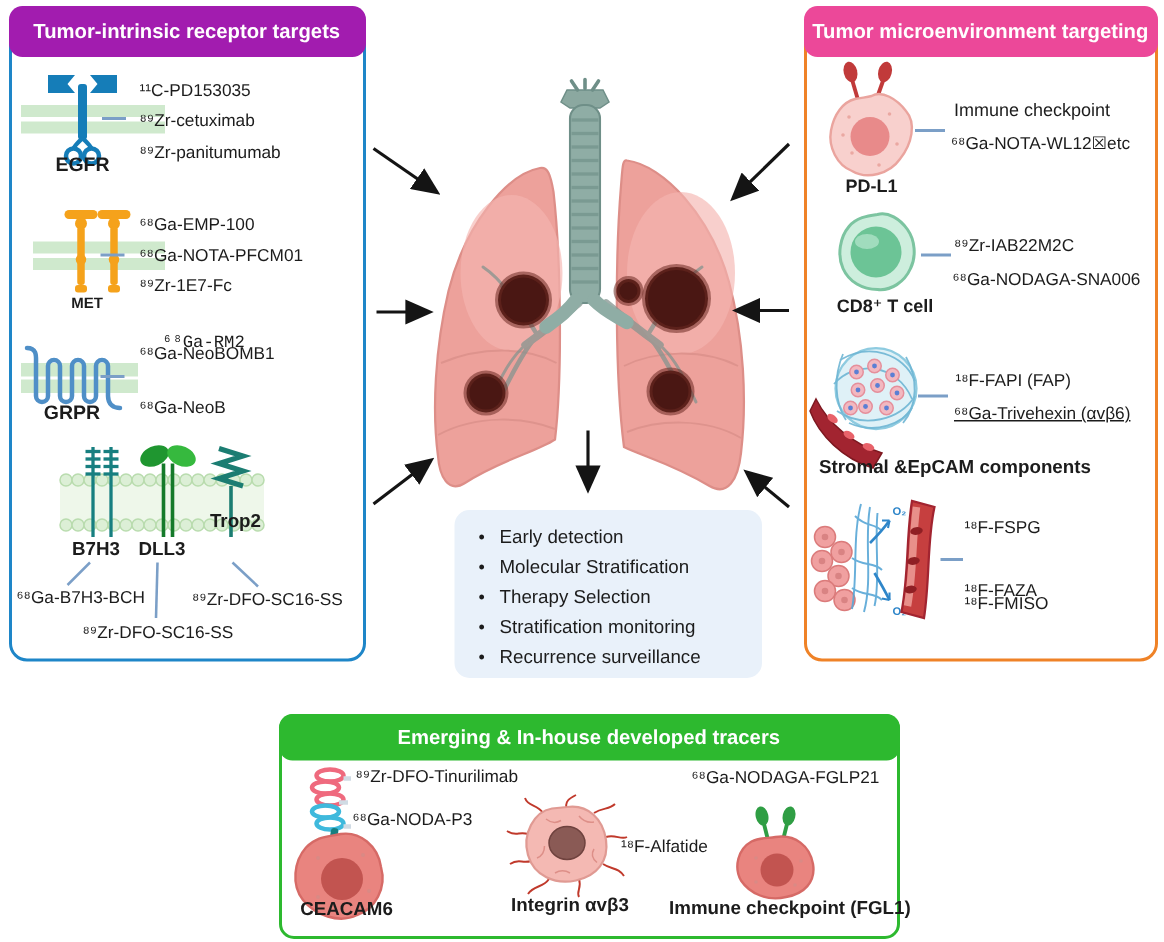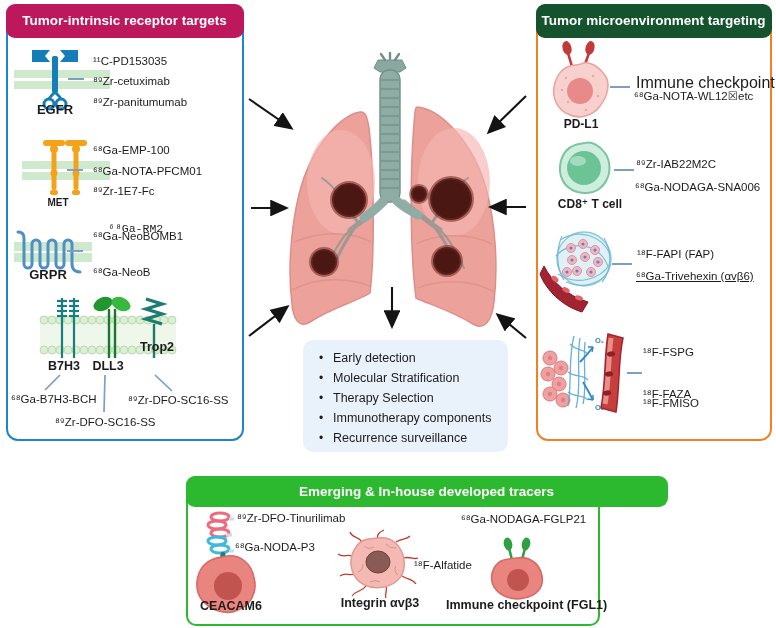--- a/index.html
+++ b/index.html
@@ -4,22 +4,22 @@
 <style>
   html,body{margin:0;padding:0;background:#fff;}
   #fig{position:relative;width:776px;height:628px;background:#fff;overflow:hidden;
        font-family:"Liberation Sans","DejaVu Sans",sans-serif;color:#1c1c1c;}
   .panel{position:absolute;background:#fff;box-sizing:border-box;}
   .panel.blue{border:2.5px solid #1e86c8;border-radius:12px;}
   .panel.orange{border:2.5px solid #ef8227;border-radius:12px;}
   .panel.green{border:2.5px solid #2db92f;border-radius:10px;}
   .phead{position:absolute;left:-2.5px;top:-2.5px;display:flex;align-items:center;justify-content:center;
          color:#fff;font-weight:bold;font-size:13.5px;border-radius:9px;box-sizing:border-box;}
-  .phead.blue{background:#be185d;}
-  .phead.orange{background:#14532d;}
+  .phead.blue{background:#a21caf;}
+  .phead.orange{background:#ec4899;}
   .phead.green{background:#2db92f;}
   .t{position:absolute;font-size:11.5px;white-space:nowrap;line-height:14px;}
   .lbl{position:absolute;font-size:12.5px;font-weight:bold;white-space:nowrap;text-align:center;line-height:14px;}
   .bulletbox{position:absolute;left:303px;top:340px;width:205px;height:112px;background:#e9f1fa;border-radius:10px;
              box-sizing:border-box;padding:8px 0 0 16px;}
   .brow{display:flex;align-items:center;height:20px;font-size:12.5px;}
   .brow .dot{width:14px;font-size:12px;}
   svg{position:absolute;overflow:visible;}
   #overlay{left:0;top:0;pointer-events:none;}
 </style>
@@ -167,21 +167,21 @@
     <g fill="#eaa8a2">
         <circle cx="18" cy="40" r="1.2"></circle>
         <circle cx="45" cy="38" r="1.2"></circle>
         <circle cx="50" cy="58" r="1.2"></circle>
       <circle cx="20" cy="64" r="1.2"></circle>
         <circle cx="38" cy="72" r="1.2"></circle>
         <circle cx="14" cy="52" r="1.2"></circle>
       </g>
   </svg>
   <div class="lbl" style="left:552px;top:117px;width:58px;font-size:12px;">PD-L1</div>
-  <div class="t" style="left:636px;top:76px;font-size:16px;">Immune checkpoint</div>
+  <div class="t" style="left:636px;top:66px;font-size:12px;">Immune checkpoint</div>
   <div class="t" style="left:634px;top:89px;">⁶⁸Ga-NOTA-WL12☒etc</div>
 
   <svg style="left:556px;top:140px" width="58" height="58" viewBox="0 0 58 58">
     <path d="M29,3 C36,1 44,6 49,13 C54,20 55,31 51,39 C47,48 38,54 29,53 C19,53 10,48 6,39 C2,30 4,18 10,11 C15,5 22,4 29,3 Z" fill="#cdeedd" stroke="#7cc4a0" stroke-width="2"></path>
     <circle cx="28" cy="28" r="17" fill="#6cc496"></circle>
     <ellipse cx="22" cy="21" rx="8" ry="5" fill="#a9e0c4" opacity="0.85"></ellipse>
   </svg>
   <div class="lbl" style="left:550px;top:197px;width:80px;font-size:12px;">CD8⁺ T cell</div>
   <div class="t" style="left:636px;top:157px;">⁸⁹Zr-IAB22M2C</div>
   <div class="t" style="left:635px;top:180px;">⁶⁸Ga-NODAGA-SNA006</div>
@@ -218,20 +218,21 @@
         <circle cx="51" cy="46" r="1.6"></circle>
         <circle cx="27" cy="46" r="1.6"></circle>
     </g>
     <path d="M4,40 C12,56 28,70 48,76 L42,86 C22,80 6,64 0,48 Z" fill="#a22430" stroke="#7d1820" stroke-width="1"></path>
     <g fill="#e8626a">
       <ellipse cx="15" cy="53" rx="4" ry="2.4" transform="rotate(38 15 53)"></ellipse>
       <ellipse cx="26" cy="64" rx="4" ry="2.4" transform="rotate(30 26 64)"></ellipse>
       <ellipse cx="39" cy="72" rx="4" ry="2.4" transform="rotate(18 39 72)"></ellipse>
     </g>
   </svg>
+  <div class="lbl" style="left:546px;top:304px;width:200px;text-align:left;">Stromal &amp;EpCAM components</div>
   <div class="t" style="left:637px;top:247px;">¹⁸F-FAPI (FAP)</div>
   <div class="t" style="left:636px;top:269px;text-decoration:underline;">⁶⁸Ga-Trivehexin (αvβ6)</div>
 
   <svg style="left:538px;top:332px" width="94" height="80" viewBox="0 0 94 80">
     <g fill="#f0a0a0" stroke="#db7b7b" stroke-width="1">
       <circle cx="12" cy="26" r="7"></circle>
         <circle cx="23" cy="36" r="7"></circle>
         <circle cx="10" cy="42" r="7"></circle>
       <circle cx="21" cy="52" r="7"></circle>
         <circle cx="12" cy="62" r="7"></circle>
@@ -335,30 +336,30 @@
     <div class="brow">
       <span class="dot">•</span>
       <span>Molecular Stratification</span>
       </div>
     <div class="brow">
       <span class="dot">•</span>
       <span>Therapy Selection</span>
       </div>
     <div class="brow">
       <span class="dot">•</span>
-      <span>Immunotherapy components</span>
+      <span>Stratification monitoring</span>
       </div>
     <div class="brow">
       <span class="dot">•</span>
       <span>Recurrence surveillance</span>
       </div>
   </div>
 
   <div class="panel green" style="left:186px;top:476px;width:414px;height:150px;">
-    <div class="phead green" style="width:482px;height:31px;">
+    <div class="phead green" style="width:414px;height:31px;">
       <span>Emerging &amp; In-house developed tracers</span>
     </div>
   </div>
 
   <svg style="left:190px;top:510px" width="72" height="104" viewBox="0 0 72 104">
     <g fill="none" stroke-width="3">
       <ellipse cx="30" cy="7" rx="9" ry="4" stroke="#ef6a7e"></ellipse>
       <ellipse cx="27" cy="15" rx="9" ry="4" stroke="#ef6a7e"></ellipse>
       <ellipse cx="30" cy="23" rx="9" ry="4" stroke="#ef6a7e"></ellipse>
       <ellipse cx="27" cy="31" rx="9" ry="4" stroke="#3fb9dc"></ellipse>

